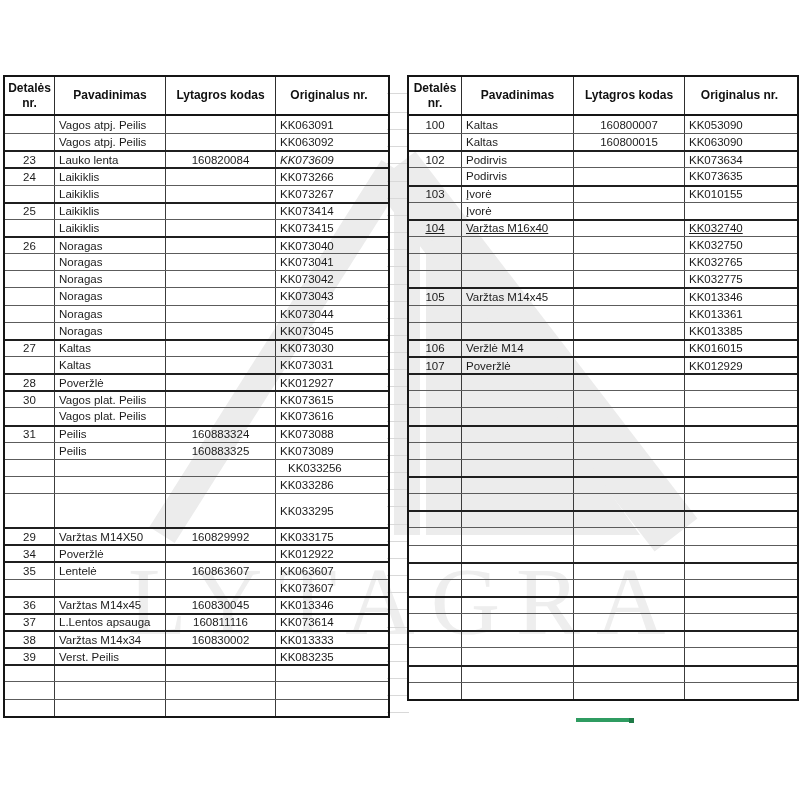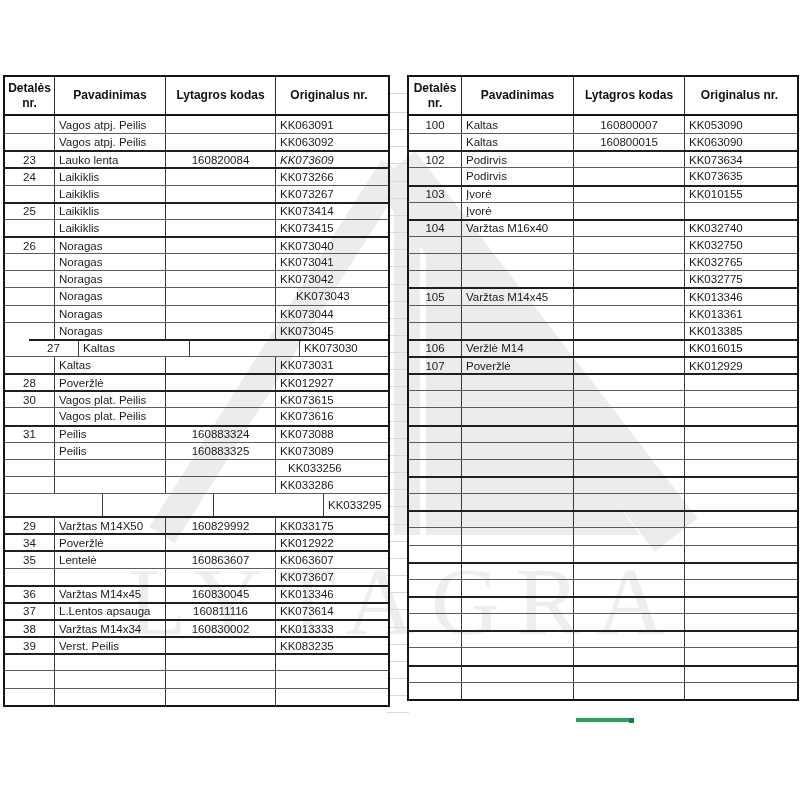--- a/index.html
+++ b/index.html
@@ -174,35 +174,35 @@
     <div class="trow thin" style="height: 17.15px;">
       <div class="dcell center" style="width: 50px; flex: 0 0 50px;"></div>
       <div class="dcell left" style="width: 111px; flex: 0 0 111px;">Noragas</div>
       <div class="dcell center" style="width: 110px; flex: 0 0 110px;"></div>
       <div class="dcell left" style="width: 106px; flex: 0 0 106px;">KK073042</div>
     </div>
     <div class="trow thin" style="height: 17.15px;">
       <div class="dcell center" style="width: 50px; flex: 0 0 50px;"></div>
       <div class="dcell left" style="width: 111px; flex: 0 0 111px;">Noragas</div>
       <div class="dcell center" style="width: 110px; flex: 0 0 110px;"></div>
-      <div class="dcell left" style="width: 106px; flex: 0 0 106px; margin-left: 16px;">KK073043</div>
+      <div class="dcell left" style="width: 106px; flex: 0 0 106px;">KK073043</div>
     </div>
     <div class="trow thin" style="height: 17.15px;">
       <div class="dcell center" style="width: 50px; flex: 0 0 50px;"></div>
       <div class="dcell left" style="width: 111px; flex: 0 0 111px;">Noragas</div>
       <div class="dcell center" style="width: 110px; flex: 0 0 110px;"></div>
       <div class="dcell left" style="width: 106px; flex: 0 0 106px;">KK073044</div>
     </div>
     <div class="trow thin" style="height: 17.15px;">
       <div class="dcell center" style="width: 50px; flex: 0 0 50px;"></div>
       <div class="dcell left" style="width: 111px; flex: 0 0 111px;">Noragas</div>
       <div class="dcell center" style="width: 110px; flex: 0 0 110px;"></div>
       <div class="dcell left" style="width: 106px; flex: 0 0 106px;">KK073045</div>
     </div>
-    <div class="trow group" style="height: 17.15px; margin-left: 24px;">
+    <div class="trow group" style="height: 17.15px;">
       <div class="dcell center" style="width: 50px; flex: 0 0 50px;">27</div>
       <div class="dcell left" style="width: 111px; flex: 0 0 111px;">Kaltas</div>
       <div class="dcell center" style="width: 110px; flex: 0 0 110px;"></div>
       <div class="dcell left" style="width: 106px; flex: 0 0 106px;">KK073030</div>
     </div>
     <div class="trow thin" style="height: 17.15px;">
       <div class="dcell center" style="width: 50px; flex: 0 0 50px;"></div>
       <div class="dcell left" style="width: 111px; flex: 0 0 111px;">Kaltas</div>
       <div class="dcell center" style="width: 110px; flex: 0 0 110px;"></div>
       <div class="dcell left" style="width: 106px; flex: 0 0 106px;">KK073031</div>
@@ -242,21 +242,21 @@
       <div class="dcell left" style="width: 111px; flex: 0 0 111px;"></div>
       <div class="dcell center" style="width: 110px; flex: 0 0 110px;"></div>
       <div class="dcell left" style="width: 106px; flex: 0 0 106px; margin-left: 8px;">KK033256</div>
     </div>
     <div class="trow thin" style="height: 17.15px;">
       <div class="dcell center" style="width: 50px; flex: 0 0 50px;"></div>
       <div class="dcell left" style="width: 111px; flex: 0 0 111px;"></div>
       <div class="dcell center" style="width: 110px; flex: 0 0 110px;"></div>
       <div class="dcell left" style="width: 106px; flex: 0 0 106px;">KK033286</div>
     </div>
-    <div class="trow thin" style="height: 23px; padding-left: 48px;">
+    <div class="trow thin" style="height: 34px;">
       <div class="dcell center" style="width: 50px; flex: 0 0 50px;"></div>
       <div class="dcell left" style="width: 111px; flex: 0 0 111px;"></div>
       <div class="dcell center" style="width: 110px; flex: 0 0 110px;"></div>
       <div class="dcell left" style="width: 106px; flex: 0 0 106px;">KK033295</div>
     </div>
     <div class="trow group" style="height: 17.15px;">
       <div class="dcell center" style="width: 50px; flex: 0 0 50px;">29</div>
       <div class="dcell left" style="width: 111px; flex: 0 0 111px;">Varžtas M14X50</div>
       <div class="dcell center" style="width: 110px; flex: 0 0 110px;">160829992</div>
       <div class="dcell left" style="width: 106px; flex: 0 0 106px;">KK033175</div>
@@ -359,21 +359,21 @@
       <div class="dcell left" style="width: 112px; flex: 0 0 112px;">Įvorė</div>
       <div class="dcell center" style="width: 111px; flex: 0 0 111px;"></div>
       <div class="dcell left" style="width: 109px; flex: 0 0 109px;">KK010155</div>
     </div>
     <div class="trow thin" style="height: 17.15px;">
       <div class="dcell center" style="width: 53px; flex: 0 0 53px;"></div>
       <div class="dcell left" style="width: 112px; flex: 0 0 112px;">Įvorė</div>
       <div class="dcell center" style="width: 111px; flex: 0 0 111px;"></div>
       <div class="dcell left" style="width: 109px; flex: 0 0 109px; margin-top: 20px;">KK010156</div>
     </div>
-    <div class="trow group" style="height: 17.15px;">
+    <div class="trow group" style="height: 17.15px; text-decoration: underline;">
       <div class="dcell center" style="width: 53px; flex: 0 0 53px;">104</div>
       <div class="dcell left" style="width: 112px; flex: 0 0 112px;">Varžtas M16x40</div>
       <div class="dcell center" style="width: 111px; flex: 0 0 111px;"></div>
       <div class="dcell left" style="width: 109px; flex: 0 0 109px;">KK032740</div>
     </div>
     <div class="trow thin" style="height: 17.15px;">
       <div class="dcell center" style="width: 53px; flex: 0 0 53px;"></div>
       <div class="dcell left" style="width: 112px; flex: 0 0 112px;"></div>
       <div class="dcell center" style="width: 111px; flex: 0 0 111px;"></div>
       <div class="dcell left" style="width: 109px; flex: 0 0 109px;">KK032750</div>

